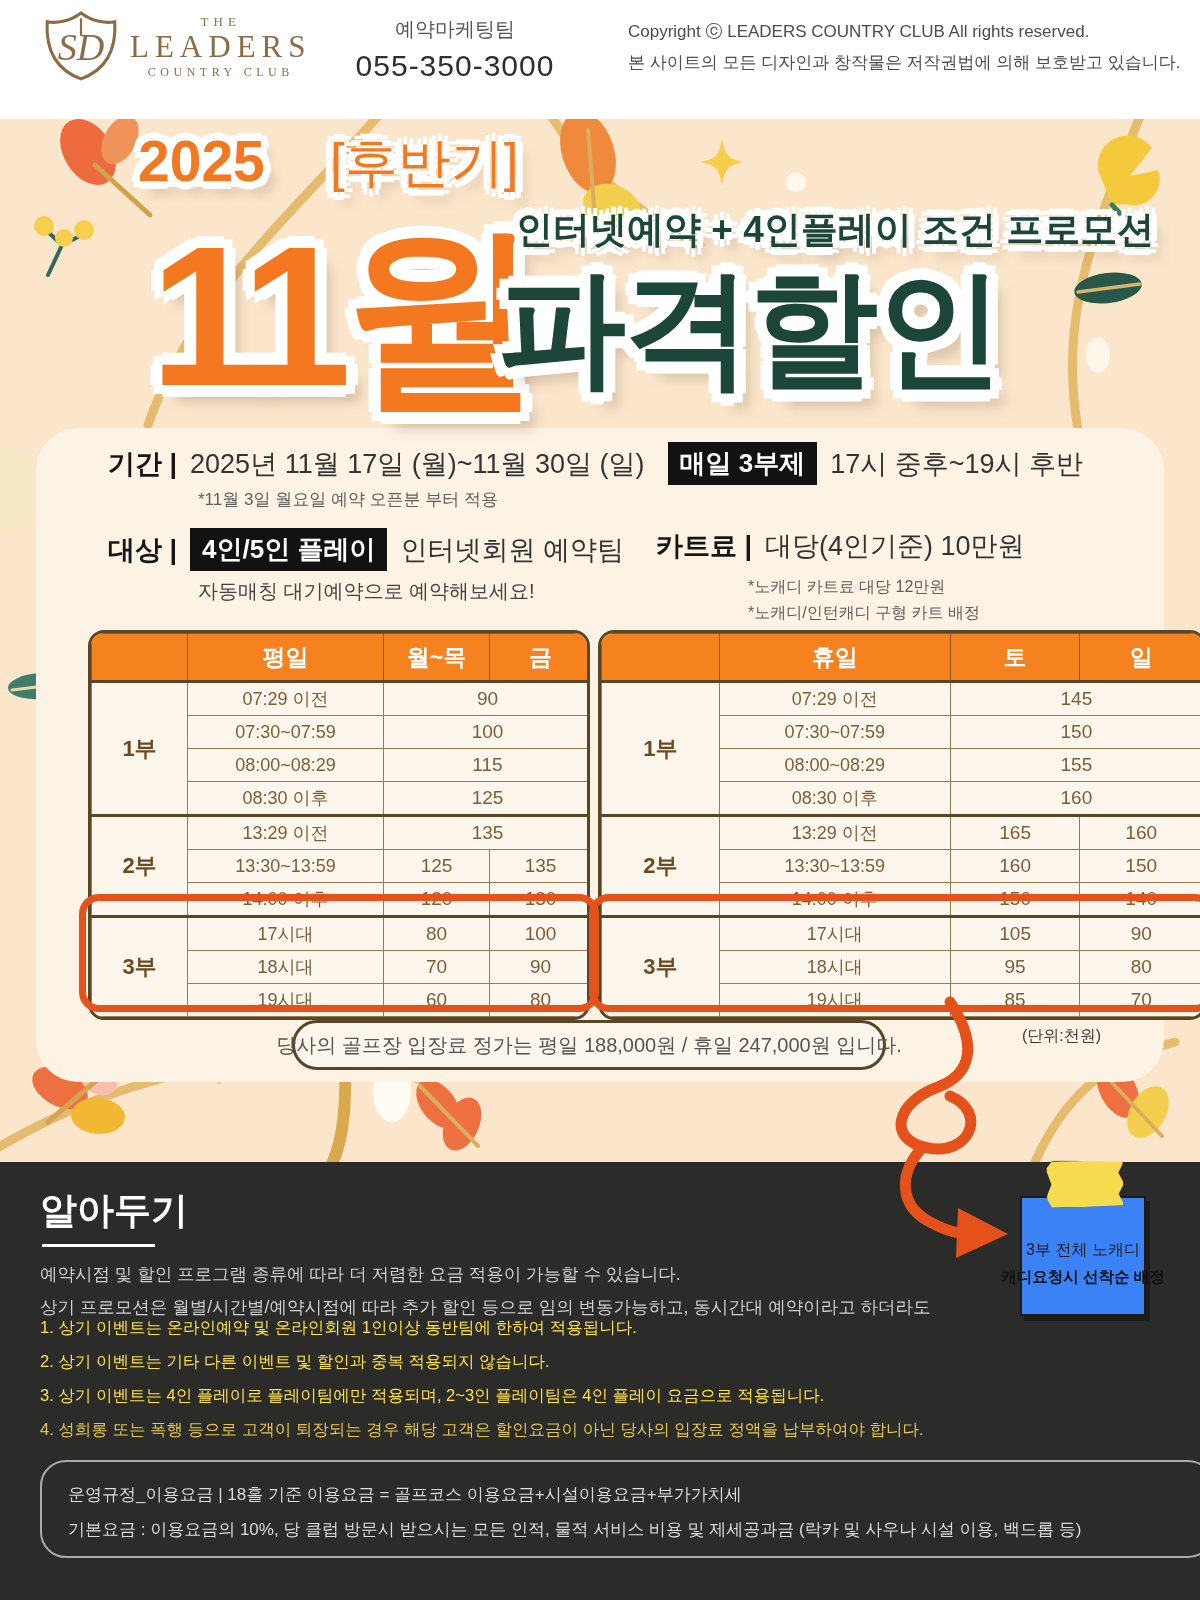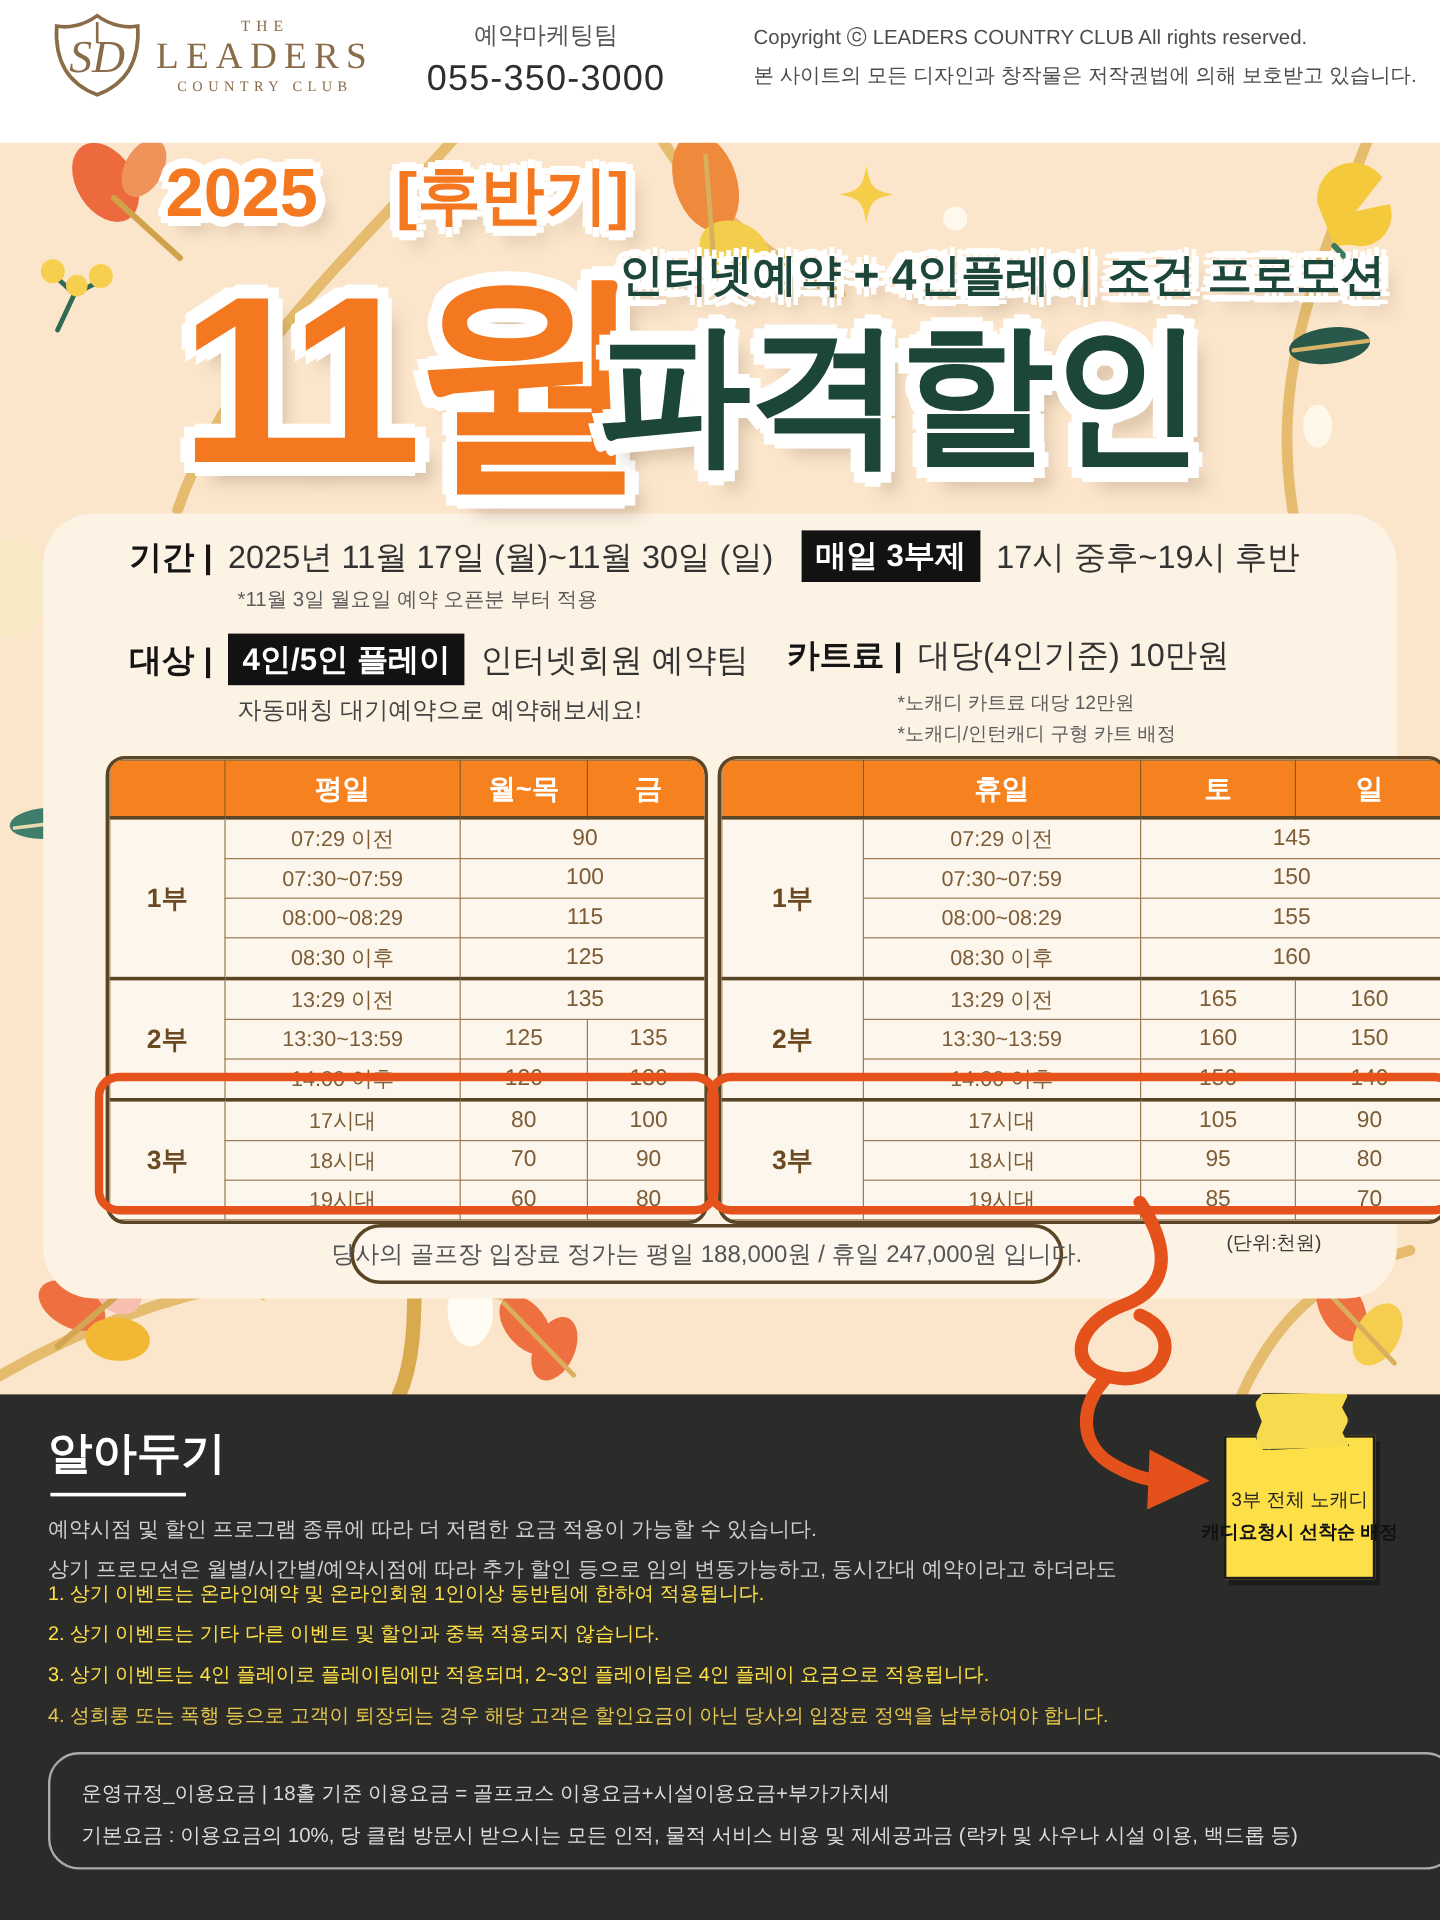--- a/index.html
+++ b/index.html
@@ -25,21 +25,21 @@
   .titleblock{position:absolute;left:0;top:95px;width:1200px;height:330px;z-index:3;}
   .ow{ text-shadow:
     -6px -6px 0 #fff, 6px -6px 0 #fff, -6px 6px 0 #fff, 6px 6px 0 #fff,
     -8px 0 0 #fff, 8px 0 0 #fff, 0 -8px 0 #fff, 0 8px 0 #fff,
     10px 12px 12px rgba(90,60,30,.25);}
   .owlg{ text-shadow:
     -9px -9px 0 #fff, 9px -9px 0 #fff, -9px 9px 0 #fff, 9px 9px 0 #fff,
     -12px 0 0 #fff, 12px 0 0 #fff, 0 -12px 0 #fff, 0 12px 0 #fff,
     14px 16px 14px rgba(90,60,30,.25);}
   .t-year{position:absolute;left:138px;top:33px;font-size:57px;font-weight:800;color:#F4781F;}
-  .t-half{position:absolute;left:330px;top:33px;font-size:53px;font-weight:700;color:#F4781F;}
+  .t-half{position:absolute;left:330px;top:33px;font-size:53px;font-weight:400;color:#F4781F;}
   .t-month{position:absolute;left:150px;top:90px;font-size:198px;font-weight:900;color:#F4781F;letter-spacing:-8px;}
   .t-cond{position:absolute;left:516px;top:110px;font-size:37px;font-weight:800;color:#1D463B;}
   .t-main{position:absolute;left:498px;top:148px;font-size:128px;font-weight:900;color:#1D463B;letter-spacing:-2px;}
 
   
   .panel{position:absolute;left:36px;top:428px;width:1128px;height:654px;background:#FDF3E4;border-radius:42px;z-index:2;}
   .inforow{position:absolute;display:flex;align-items:center;gap:13px;white-space:nowrap;}
   .lbl{font-size:27px;font-weight:800;color:#151515;}
   .val{font-size:27px;color:#333;}
   .badge{background:#121212;color:#fff;font-size:26px;font-weight:800;padding:4px 12px;}
@@ -59,21 +59,21 @@
   td.t{font-size:18px;}
   tr.s th, tr.s td{border-top:3px solid #5a4527;}
   .hl{position:absolute;left:-9px;right:-9px;top:264px;height:104px;border:7px solid #E6521C;border-radius:20px;z-index:4;pointer-events:none;}
 
   .price-note{position:absolute;left:256px;top:592px;width:588px;height:44px;border:3px solid #5a4527;border-radius:26px;background:#FDF6EC;display:flex;align-items:center;justify-content:center;font-size:20px;color:#545454;white-space:nowrap;}
   .unitnote{position:absolute;left:986px;top:598px;font-size:16px;color:#3a3a3a;}
 
   
   .arrow{position:absolute;left:0;top:0;z-index:7;pointer-events:none;}
   .tape{position:absolute;left:1046px;top:1160px;width:76px;height:46px;background:#F6DB4E;z-index:8;transform:rotate(-1deg);clip-path:polygon(0 18%,9% 0,100% 5%,93% 28%,100% 50%,93% 72%,100% 95%,8% 100%,0 78%,7% 50%);border:1px solid #2a2a2a;}
-  .sticky{position:absolute;left:1020px;top:1196px;width:126px;height:120px;background:#fde047;border:2px solid #1c1c1c;box-shadow:4px 5px 0 rgba(0,0,0,.35);z-index:7;display:flex;flex-direction:column;align-items:center;justify-content:flex-end;padding-bottom:26px;box-sizing:border-box;}
+  .sticky{position:absolute;left:1020px;top:1196px;width:126px;height:120px;background:#3b82f6;border:2px solid #1c1c1c;box-shadow:4px 5px 0 rgba(0,0,0,.35);z-index:7;display:flex;flex-direction:column;align-items:center;justify-content:flex-end;padding-bottom:26px;box-sizing:border-box;}
   .sticky-l1{font-size:16px;color:#222;}
   .sticky-l2{font-size:15.5px;font-weight:800;color:#111;margin-top:6px;white-space:nowrap;}
 
   
   .dark{position:absolute;left:0;top:1162px;width:1200px;height:438px;background:#2B2B29;z-index:2;color:#d2d2d2;}
   .d-head{position:absolute;left:40px;top:24px;font-size:37px;font-weight:800;color:#fff;}
   .d-underline{position:absolute;left:42px;top:82px;width:113px;height:3px;background:#fff;}
   .d-intro{position:absolute;left:40px;top:96px;font-size:17.5px;line-height:1.9;color:#cfcfcf;}
   .d-item{position:absolute;left:40px;font-size:16.5px;color:#fde047;white-space:nowrap;}
   .d-item.warn{color:#E4C64F;}

